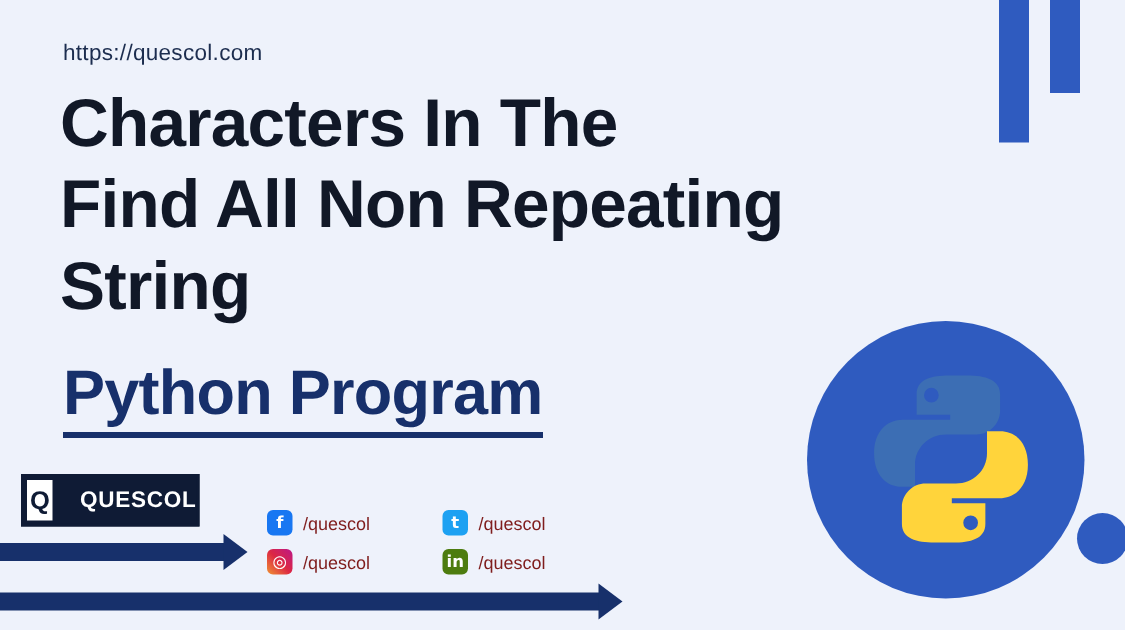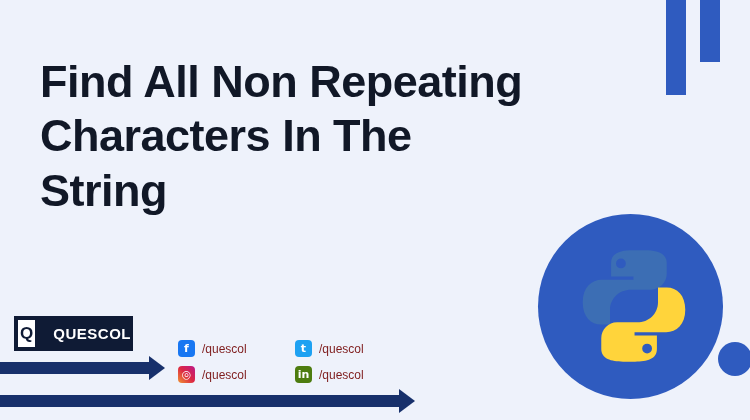--- a/index.html
+++ b/index.html
@@ -107,27 +107,29 @@
 </head>
 <body>
 
 <div class="stage">
 
   <div class="bar-group">
     <div class="bar tall"></div>
     <div class="bar short"></div>
   </div>
 
+  <div class="url">https://quescol.com</div>
 
   <div class="headline">
+    <div>Characters In The</div>
     <div>Find All Non Repeating</div>
-    <div>Characters In The</div>
     <div>String</div>
   </div>
 
+  <div class="subhead">Python Program</div>
 
   <div class="logo">
     <div class="logo-q">Q</div>
     <div class="logo-text">QUESCOL</div>
   </div>
 
   <div class="arrow arrow1">
     <div class="shaft"></div>
     <div class="head"></div>
   </div>

